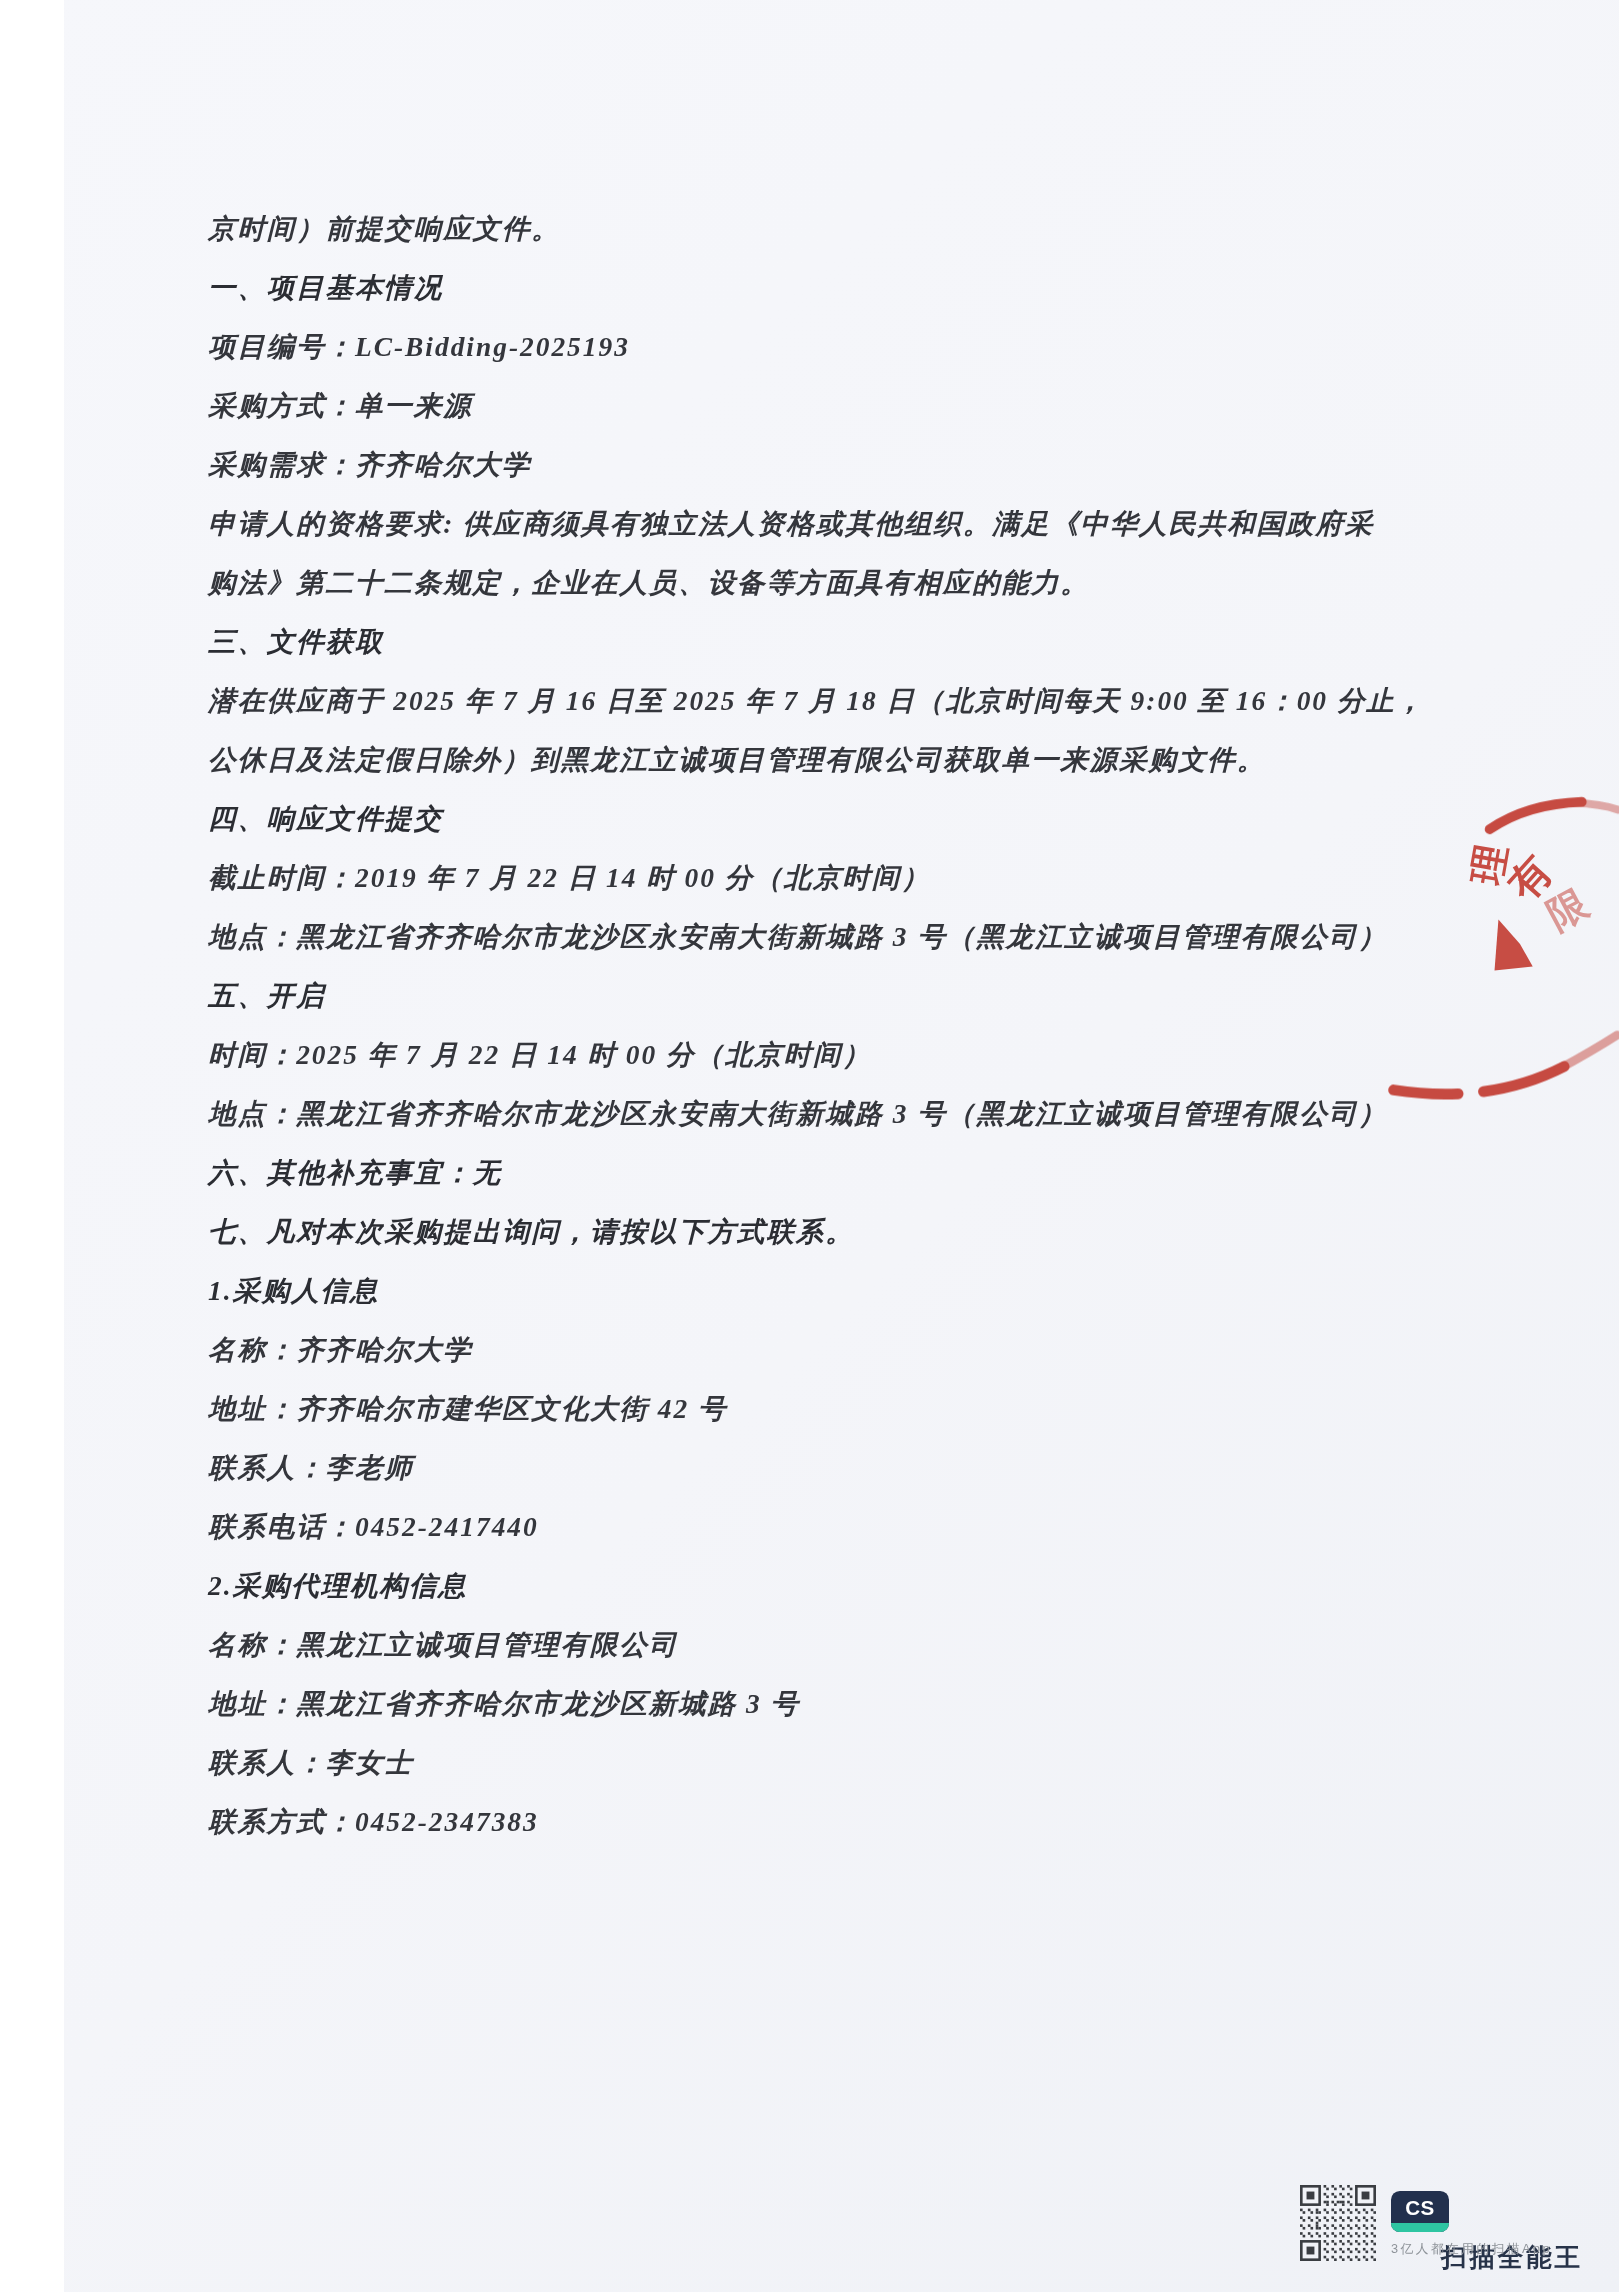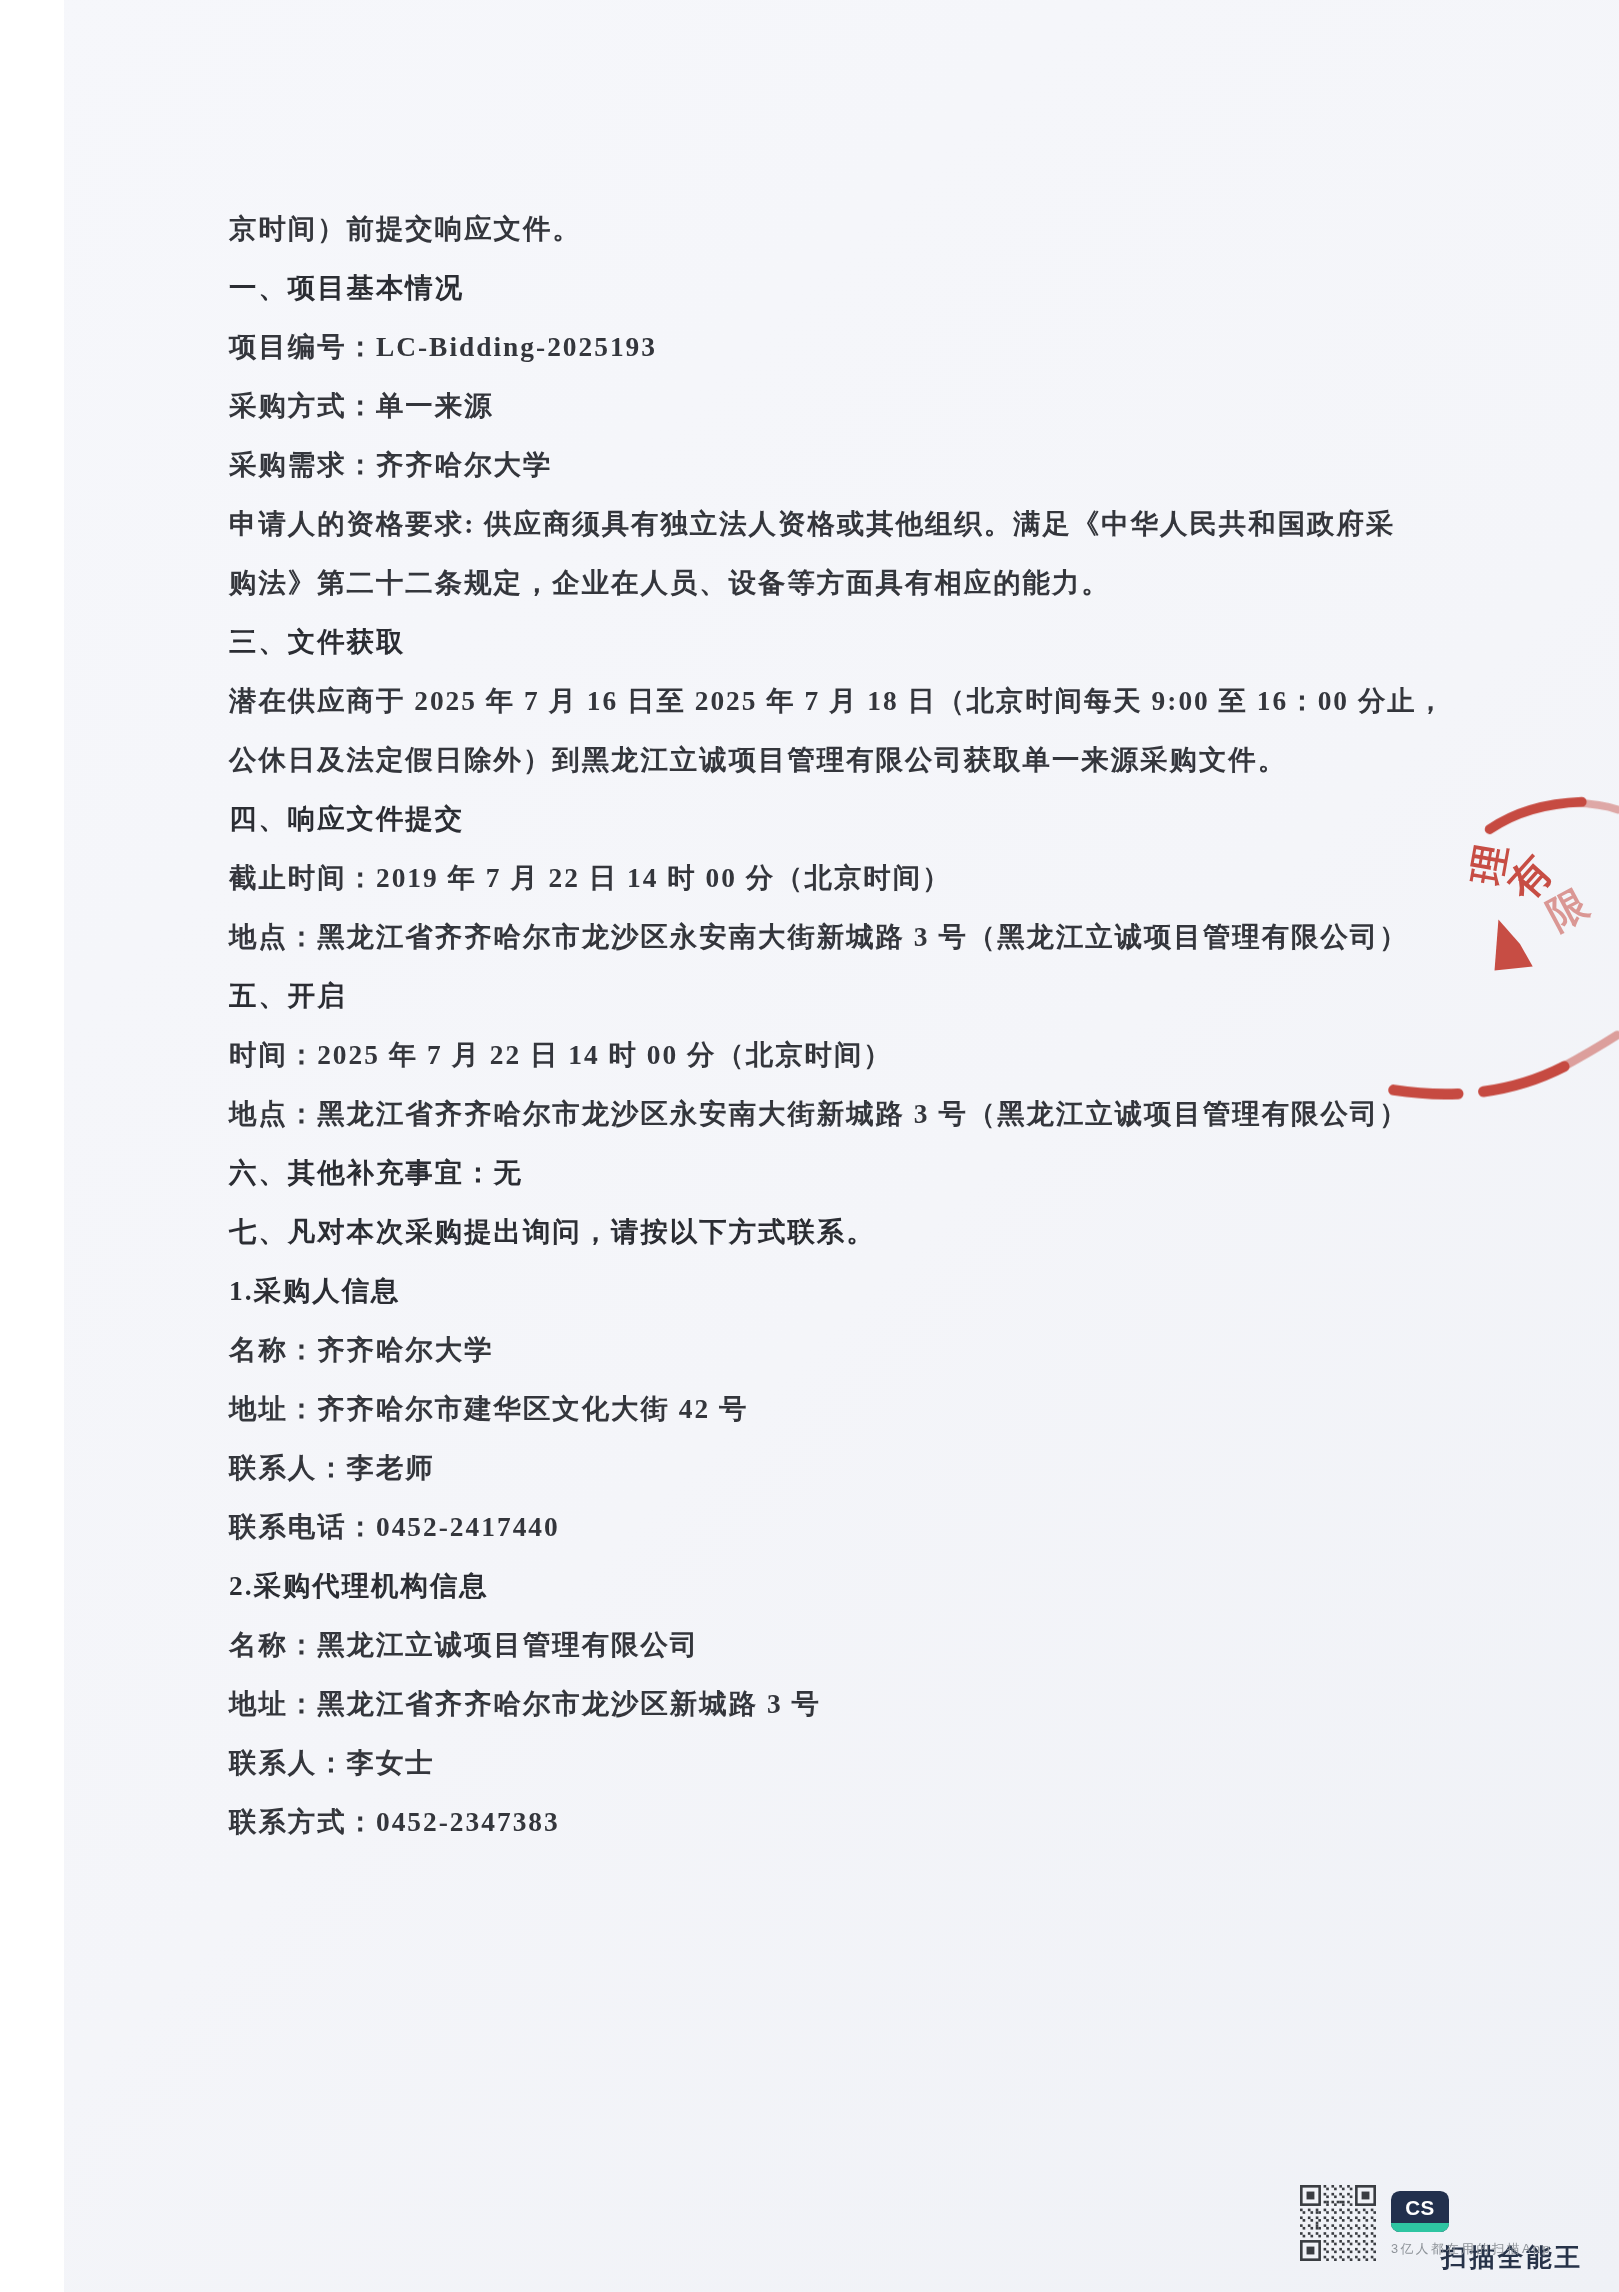--- a/index.html
+++ b/index.html
@@ -9,21 +9,21 @@
     width:1619px;height:2293px;
     background:linear-gradient(135deg,#f6f7fb 0%,#f4f5f9 55%,#eff1f6 100%);
     overflow:hidden;
     font-family:"Liberation Serif","DejaVu Serif",serif;
   }
   .left-strip{
     position:absolute;left:0;top:0;width:64px;height:100%;
     background:#ffffff;
   }
   .doc-lines{
-    position:absolute;left:229px;top:200px;width:1215px;
+    position:absolute;left:208px;top:200px;width:1215px;font-style:italic;
   }
   .line{
     height:59px;
     line-height:59px;
     font-size:27.4px;
     letter-spacing:2px;
     color:#34363c;
     font-weight:600;
     white-space:nowrap;
   }

